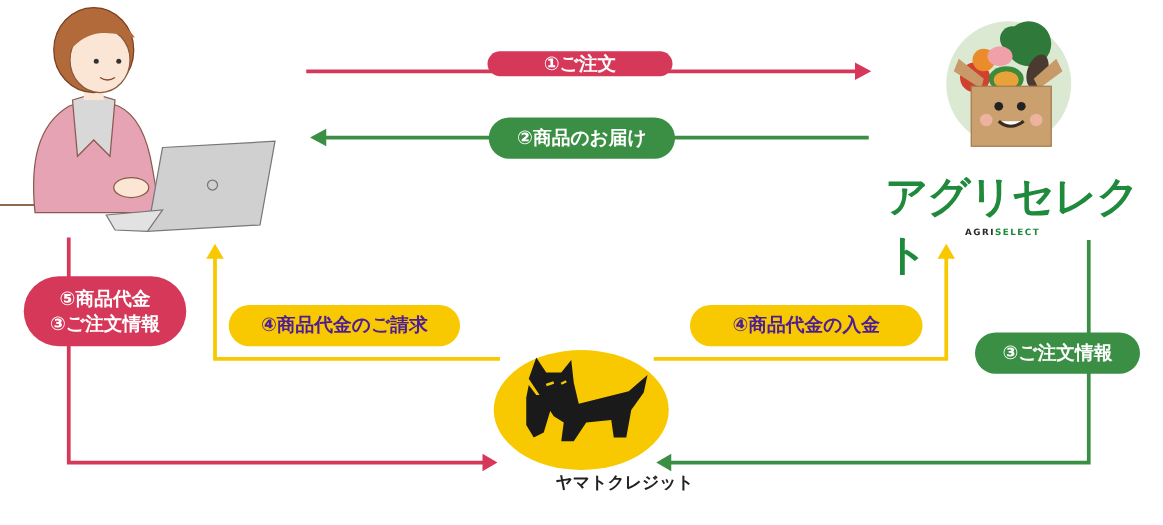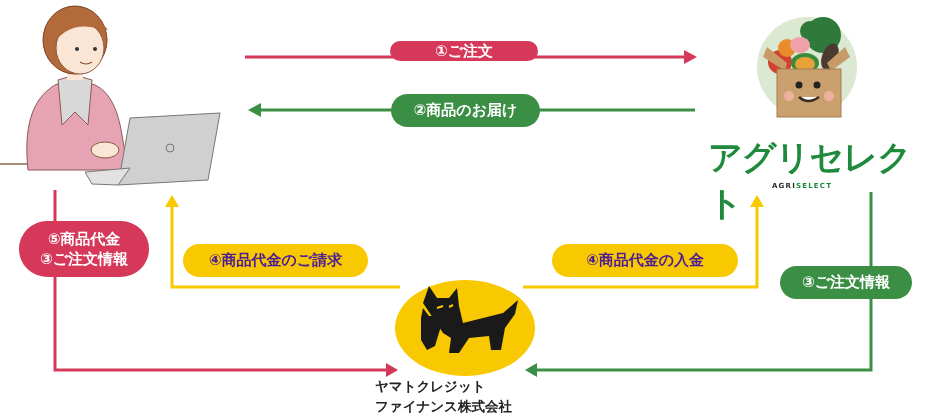--- a/index.html
+++ b/index.html
@@ -3,21 +3,21 @@
 <meta charset="utf-8">
 <style>
   html, body { margin:0; padding:0; background:#ffffff; }
   body { width:930px; height:420px; position:relative; overflow:hidden; font-family:"DejaVu Sans", sans-serif; }
   .abs { position:absolute; }
   .pill { position:absolute; display:flex; align-items:center; justify-content:center; color:#fff; font-weight:bold; font-size:15px; border-radius:20px; box-sizing:border-box; text-align:center; line-height:1.35; white-space:nowrap; }
   .pill.red { background:#d6385a; }
   .pill.green { background:#3b8f45; }
   .pill.yellow { background:#f8c900; color:#4c1d95; }
   svg.lines { position:absolute; left:0; top:0; }
-  .company { position:absolute; left:375px; top:376px; width:180px; text-align:left; font-weight:bold; font-size:13.5px; color:#222; line-height:20px; }
+  .company { position:absolute; left:375px; top:376px; width:180px; text-align:right; font-weight:bold; font-size:13.5px; color:#222; line-height:20px; }
   .logo-text { position:absolute; left:708px; top:135px; font-weight:bold; font-size:34px; color:#1f8a3c; letter-spacing:-1px; font-family:"DejaVu Sans", sans-serif; }
   .logo-sub { position:absolute; left:772px; top:182px; font-weight:bold; font-size:7px; color:#2a2a2a; letter-spacing:1.2px; }
   .logo-sub .grn { color:#1f8a3c; }
 </style>
 </head>
 <body>
 
 <svg class="lines" width="930" height="420">
 
   <line x1="245" y1="57" x2="688" y2="57" stroke="#d6385a" stroke-width="3"></line>
@@ -99,21 +99,20 @@
   <ellipse cx="72" cy="50" rx="70" ry="48" fill="#f8c900"></ellipse>
 
   <path d="M30,25 L36,8 L44,20 L56,20 L64,10 L66,28 L70,45 L110,35 L125,22 L122,36 L112,50 L108,72 L98,72 L96,58 L76,60 L66,75 L56,75 L58,60 L50,55 Z" fill="#1a1a1a"></path>
 
   <path d="M28,40 L30,30 L36,38 L44,38 L48,48 L42,68 L34,72 L28,62 Z" fill="#1a1a1a"></path>
   <path d="M44,30 L50,28" stroke="#f8c900" stroke-width="2"></path>
   <path d="M56,29 L60,27" stroke="#f8c900" stroke-width="2"></path>
 </svg>
 <div class="company">
   <div>ヤマトクレジット</div>
-  <div>ファイナンス株式会社</div>
 </div>
 
 <div class="pill red" style="left:390px;top:41px;width:148px;height:20px;">①ご注文</div>
 <div class="pill green" style="left:391px;top:94px;width:149px;height:33px;">②商品のお届け</div>
 <div class="pill red" style="left:19px;top:221px;width:130px;height:56px;border-radius:28px;flex-direction:column;">
   <div>⑤商品代金</div>
   <div>③ご注文情報</div>
 </div>
 <div class="pill yellow" style="left:183px;top:244px;width:185px;height:33px;">④商品代金のご請求</div>
 <div class="pill yellow" style="left:552px;top:244px;width:186px;height:33px;">④商品代金の入金</div>

